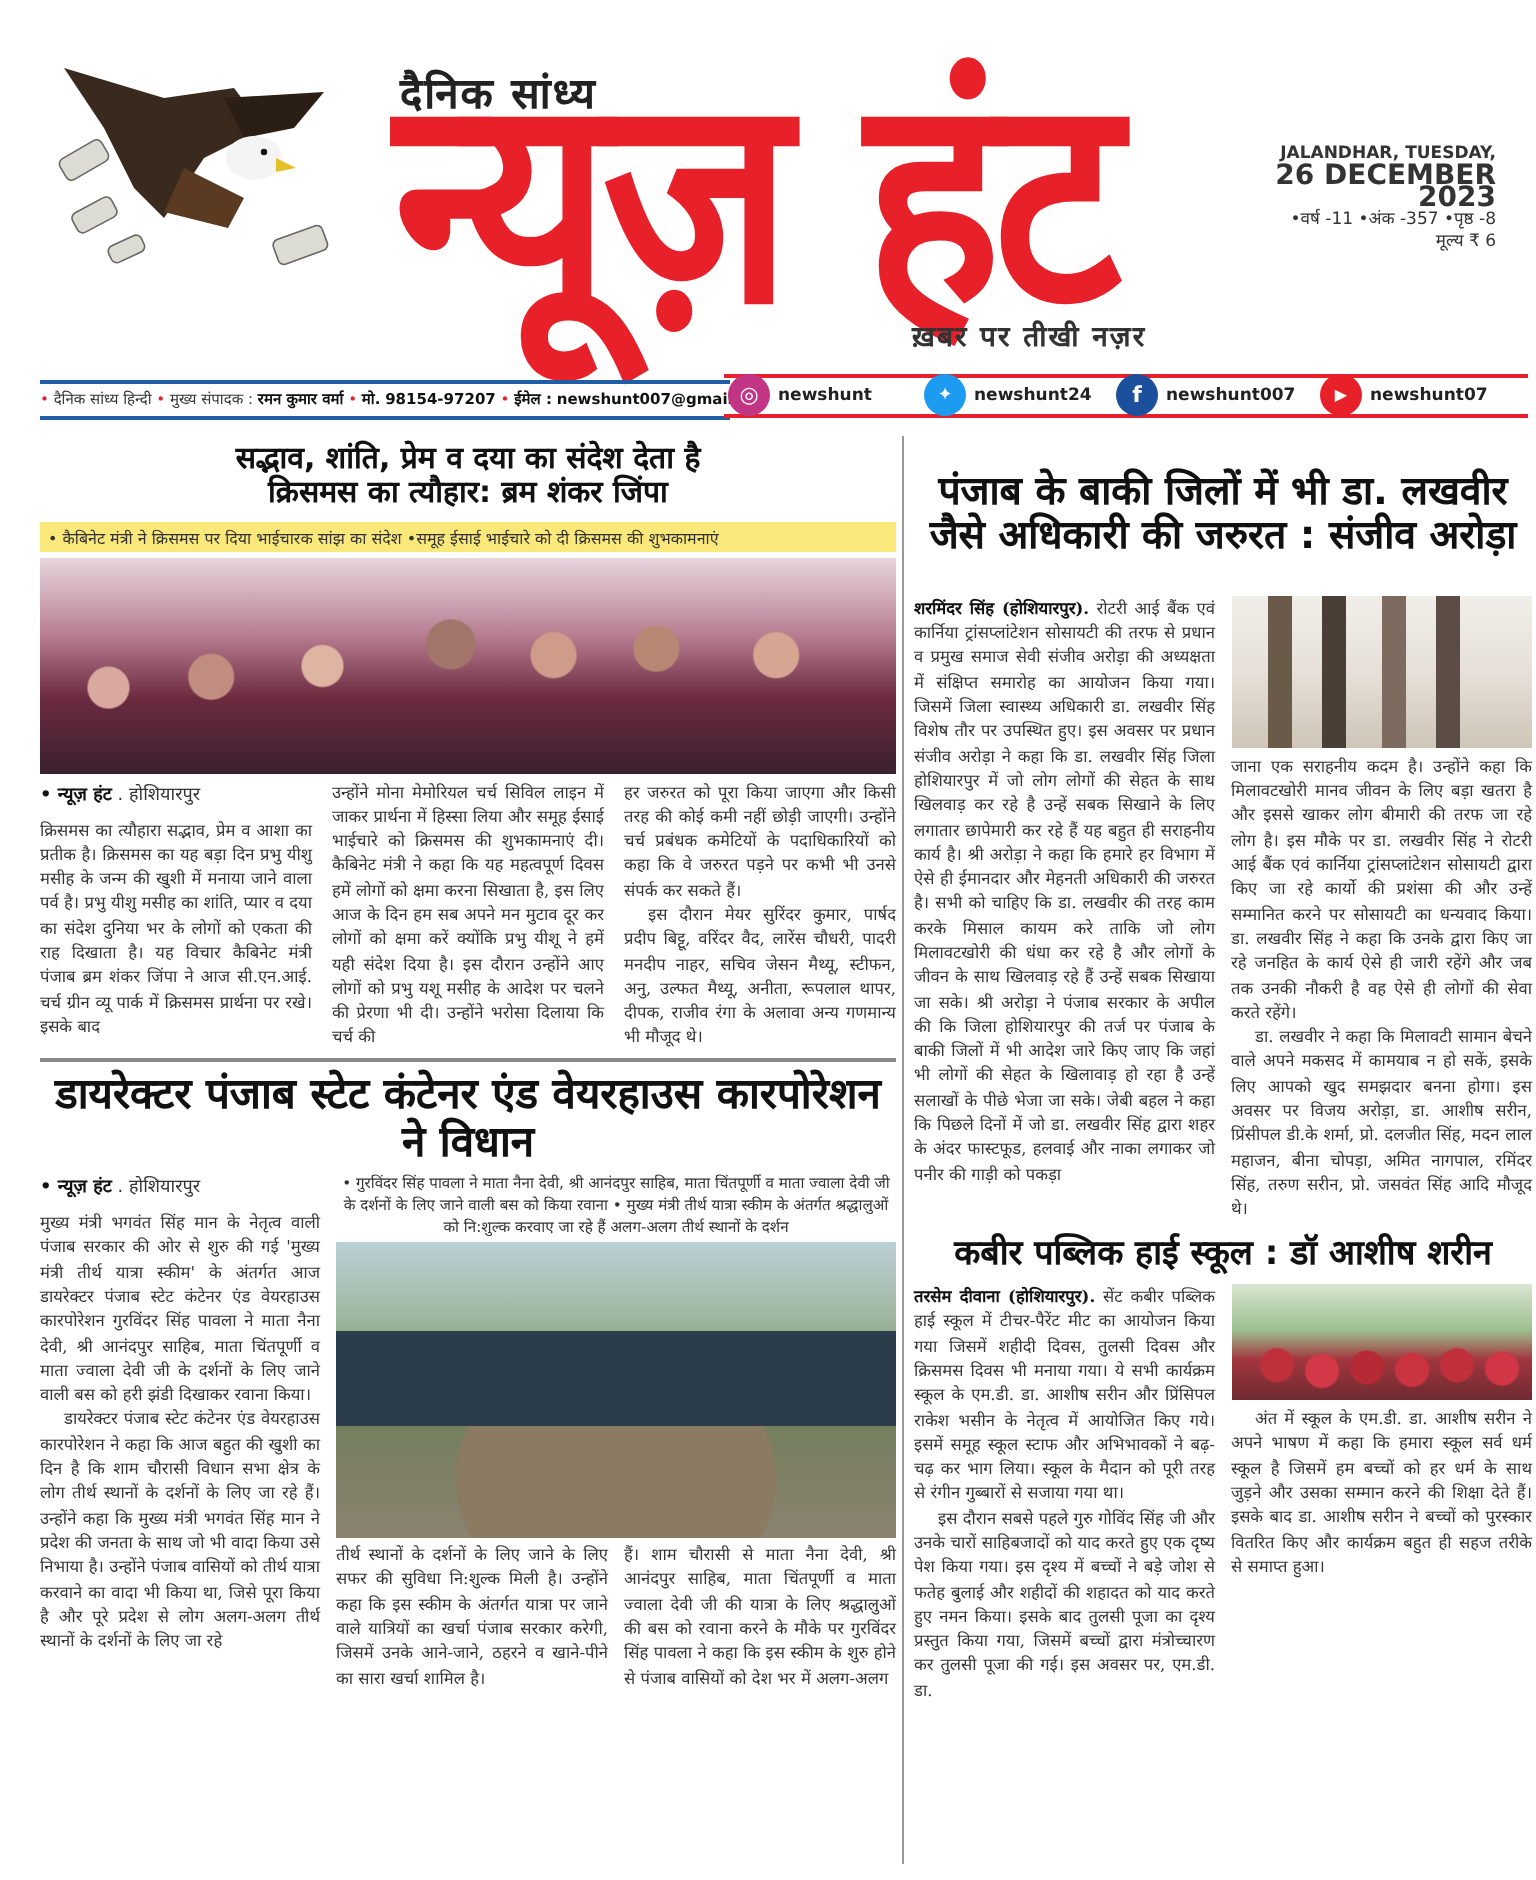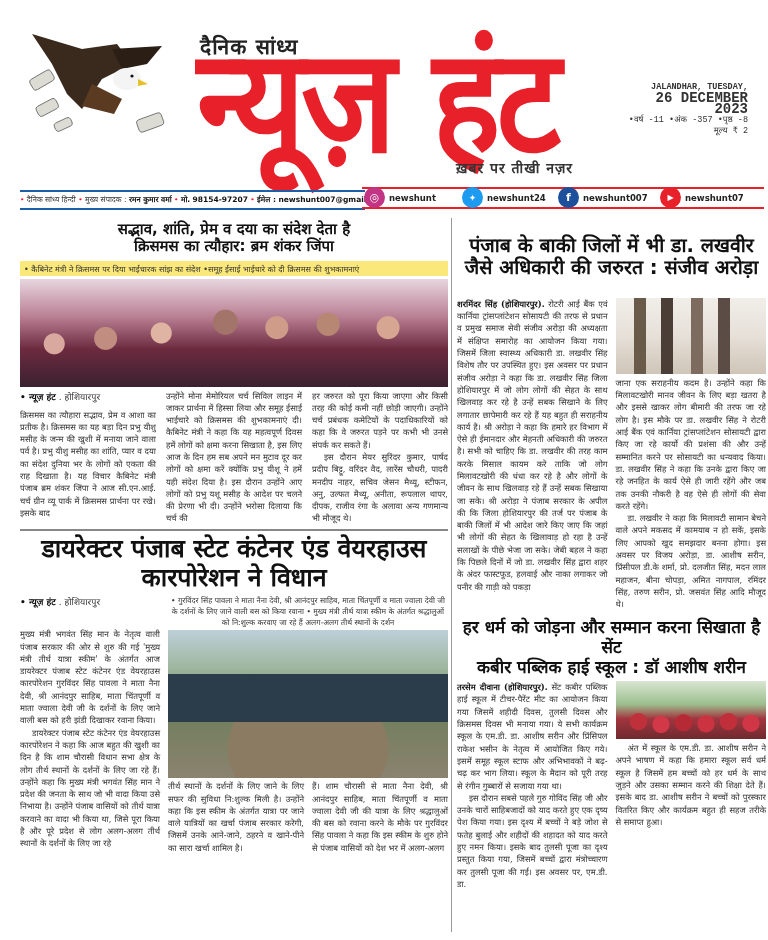--- a/index.html
+++ b/index.html
@@ -5,41 +5,41 @@
   * { box-sizing: border-box; margin: 0; padding: 0; }
   html, body { width: 768px; height: 940px; background: #ffffff; overflow: hidden; }
   body { font-family: "DejaVu Sans", sans-serif; color: #222; position: relative; }
 
   
   .masthead { position: absolute; left: 0; top: 0; width: 768px; height: 190px; }
   .eagle { position: absolute; left: 22px; top: 24px; width: 145px; height: 115px; }
   .tagline-top { position: absolute; left: 200px; top: 32px; font-size: 21px; font-weight: bold; color: #222; letter-spacing: 1px; }
   .logo { position: absolute; left: 197px; top: 22px; font-family: "DejaVu Sans", sans-serif; font-weight: bold; color: #e8202a; font-size: 128px; line-height: 1; letter-spacing: -4px; transform: scaleY(1.12); transform-origin: top left; top: 30px; }
   .logo-sub { position: absolute; left: 456px; top: 158px; font-size: 14px; font-weight: bold; color: #333; letter-spacing: 1px; }
-  .edition { position: absolute; left: 620px; top: 82px; width: 128px; text-align: right; font-size: 8.5px; color: #333; line-height: 11px; font-family: Liberation Mono, monospace; }
+  .edition { position: absolute; left: 620px; top: 72px; width: 128px; text-align: right; font-size: 8.5px; color: #333; line-height: 11px; }
   .edition .city { font-weight: bold; }
   .edition .date { font-weight: bold; font-size: 14px; }
 
   
   .strip { position: absolute; left: 20px; top: 190px; width: 345px; height: 20px; border-top: 2px solid #1f5fa8; border-bottom: 2px solid #1f5fa8; font-size: 7.5px; line-height: 16px; color: #333; white-space: nowrap; overflow: hidden; }
   .strip b { color: #111; }
   .strip .dot { color: #e8202a; }
   .social { position: absolute; left: 362px; top: 187px; width: 402px; height: 22px; border-top: 2px solid #e8202a; border-bottom: 2px solid #e8202a; }
   .social-item { position: absolute; top: -2px; display: flex; align-items: center; gap: 4px; font-size: 8.5px; font-weight: bold; color: #222; }
   .social-icon { width: 21px; height: 21px; border-radius: 50%; display: flex; align-items: center; justify-content: center; color: #fff; font-size: 11px; font-weight: bold; }
 
   
   .col-left { position: absolute; left: 20px; top: 215px; width: 428px; }
   .col-right { position: absolute; left: 457px; top: 215px; width: 309px; }
   .vrule { position: absolute; left: 451px; top: 218px; width: 1px; height: 714px; background: #999; }
 
   .headline { font-weight: bold; color: #111; text-align: center; line-height: 1.15; }
   .hl-1 { font-size: 15px; margin-top: 6px; }
   .hl-r1 { font-size: 19.5px; margin-top: 20px; }
-  .hl-2 { font-size: 25px; }
+  .hl-2 { font-size: 21px; }
   .hl-r2 { font-size: 17px; }
 
   .bullets { background: #fbe87b; font-size: 8px; padding: 2px 4px; margin-top: 5px; white-space: nowrap; overflow: hidden; color: #333; }
 
   .photo { position: relative; overflow: hidden; }
   .photo-crowd { background:
       radial-gradient(circle at 8% 60%, #d9a9a0 0 10px, transparent 11px),
       radial-gradient(circle at 20% 55%, #c08d80 0 11px, transparent 12px),
       radial-gradient(circle at 33% 50%, #e0b4a2 0 10px, transparent 11px),
       radial-gradient(circle at 48% 40%, #a3756a 0 12px, transparent 13px),
@@ -90,21 +90,21 @@
       <rect x="115" y="92" width="26" height="13" rx="3" transform="rotate(-20 128 98)"></rect>
     </g>
   </svg>
   <div class="tagline-top">दैनिक सांध्य</div>
   <div class="logo">न्यूज़ हंट</div>
   <div class="logo-sub">ख़बर पर तीखी नज़र</div>
   <div class="edition">
     <div class="city">JALANDHAR, TUESDAY,</div>
     <div class="date">26 DECEMBER 2023</div>
     <div>•वर्ष -11  •अंक -357  •पृष्ठ -8</div>
-    <div>मूल्य ₹ 2</div>
+    <div>मूल्य ₹ 6</div>
   </div>
 </div>
 
 <div class="strip">
   <span class="dot">• </span><span>दैनिक सांध्य हिन्दी</span>
   <span class="dot"> • </span><span>मुख्य संपादक :</span>
   <b>रमन कुमार वर्मा</b>
   <span class="dot"> • </span><b>मो.</b>
   <b>98154-97207</b>
   <span class="dot"> • </span><b>ईमेल :</b>
@@ -155,21 +155,21 @@
   </div>
   <div class="rule"></div>
 
   <div>
     <div class="headline hl-2">
       <div>डायरेक्टर पंजाब स्टेट कंटेनर एंड वेयरहाउस कारपोरेशन ने विधान</div>
     </div>
     <div style="display:grid;grid-template-columns:140px 1fr;column-gap:8px;margin-top:3px">
       <div>
         <div class="byline"><b>• न्यूज़ हंट</b> <span>. होशियारपुर</span></div>
-        <div class="body-text" style="margin-top:20px">
+        <div class="body-text" style="margin-top:6px">
           <span>मुख्य मंत्री भगवंत सिंह मान के नेतृत्व वाली पंजाब सरकार की ओर से शुरु की गई 'मुख्य मंत्री तीर्थ यात्रा स्कीम' के अंतर्गत आज डायरेक्टर पंजाब स्टेट कंटेनर एंड वेयरहाउस कारपोरेशन गुरविंदर सिंह पावला ने माता नैना देवी, श्री आनंदपुर साहिब, माता चिंतपूर्णी व माता ज्वाला देवी जी के दर्शनों के लिए जाने वाली बस को हरी झंडी दिखाकर रवाना किया।</span>
           <span class="indent">डायरेक्टर पंजाब स्टेट कंटेनर एंड वेयरहाउस कारपोरेशन ने कहा कि आज बहुत की खुशी का दिन है कि शाम चौरासी विधान सभा क्षेत्र के लोग तीर्थ स्थानों के दर्शनों के लिए जा रहे हैं। उन्होंने कहा कि मुख्य मंत्री भगवंत सिंह मान ने प्रदेश की जनता के साथ जो भी वादा किया उसे निभाया है। उन्होंने पंजाब वासियों को तीर्थ यात्रा करवाने का वादा भी किया था, जिसे पूरा किया है और पूरे प्रदेश से लोग अलग-अलग तीर्थ स्थानों के दर्शनों के लिए जा रहे</span>
         </div>
       </div>
       <div>
         <div class="caption">• गुरविंदर सिंह पावला ने माता नैना देवी, श्री आनंदपुर साहिब, माता चिंतपूर्णी व माता ज्वाला देवी जी के दर्शनों के लिए जाने वाली बस को किया रवाना •  मुख्य मंत्री तीर्थ यात्रा स्कीम के अंतर्गत श्रद्धालुओं को नि:शुल्क करवाए जा रहे हैं अलग-अलग तीर्थ स्थानों के दर्शन</div>
         <div class="photo photo-bus" style="height:148px;margin-top:2px"></div>
         <div class="cols2" style="margin-top:2px">
           <div class="body-text">तीर्थ स्थानों के दर्शनों के लिए जाने के लिए सफर की सुविधा नि:शुल्क मिली है। उन्होंने कहा कि इस स्कीम के अंतर्गत यात्रा पर जाने वाले यात्रियों का खर्चा पंजाब सरकार करेगी, जिसमें उनके आने-जाने, ठहरने व खाने-पीने का सारा खर्चा शामिल है।</div>
           <div class="body-text">हैं। शाम चौरासी से माता नैना देवी, श्री आनंदपुर साहिब, माता चिंतपूर्णी व माता ज्वाला देवी जी की यात्रा के लिए श्रद्धालुओं की बस को रवाना करने के मौके पर गुरविंदर सिंह पावला ने कहा कि इस स्कीम के शुरु होने से पंजाब वासियों को देश भर में अलग-अलग</div>
@@ -196,21 +196,20 @@
         <div class="body-text" style="margin-top:3px">
           <span>जाना एक सराहनीय कदम है। उन्होंने कहा कि मिलावटखोरी मानव जीवन के लिए बड़ा खतरा है और इससे खाकर लोग बीमारी की तरफ जा रहे लोग है। इस मौके पर डा. लखवीर सिंह ने रोटरी आई बैंक एवं कार्निया ट्रांसप्लांटेशन सोसायटी द्वारा किए जा रहे कार्यो की प्रशंसा की और उन्हें सम्मानित करने पर सोसायटी का धन्यवाद किया। डा. लखवीर सिंह ने कहा कि उनके द्वारा किए जा रहे जनहित के कार्य ऐसे ही जारी रहेंगे और जब तक उनकी नौकरी है वह ऐसे ही लोगों की सेवा करते रहेंगे।</span>
           <span class="indent">डा. लखवीर ने कहा कि मिलावटी सामान बेचने वाले अपने मकसद में कामयाब न हो सकें, इसके लिए आपको खुद समझदार बनना होगा। इस अवसर पर विजय अरोड़ा, डा. आशीष सरीन, प्रिंसीपल डी.के शर्मा, प्रो. दलजीत सिंह, मदन लाल महाजन, बीना चोपड़ा, अमित नागपाल, रमिंदर सिंह, तरुण सरीन, प्रो. जसवंत सिंह आदि मौजूद थे।</span>
         </div>
       </div>
     </div>
   </div>
 
   <div style="margin-top:8px">
     <div class="headline hl-r2">
-      <div>हर धर्म को जोड़ना और सम्मान करना सिखाता है सेंट</div>
       <div>कबीर पब्लिक हाई स्कूल : डॉ आशीष शरीन</div>
     </div>
     <div class="cols2" style="margin-top:4px">
       <div class="body-text">
         <b style="color:#111">तरसेम दीवाना (होशियारपुर).</b>
         <span>सेंट कबीर पब्लिक हाई स्कूल में टीचर-पैरेंट मीट का आयोजन किया गया जिसमें शहीदी दिवस, तुलसी दिवस और क्रिसमस दिवस भी मनाया गया। ये सभी कार्यक्रम स्कूल के एम.डी. डा. आशीष सरीन और प्रिंसिपल राकेश भसीन के नेतृत्व में आयोजित किए गये। इसमें समूह स्कूल स्टाफ और अभिभावकों ने बढ़-चढ़ कर भाग लिया। स्कूल के मैदान को पूरी तरह से रंगीन गुब्बारों से सजाया गया था।</span>
         <span class="indent">इस दौरान सबसे पहले गुरु गोविंद सिंह जी और उनके चारों साहिबजादों को याद करते हुए एक दृष्य पेश किया गया। इस दृश्य में बच्चों ने बड़े जोश से  फतेह बुलाई और शहीदों की शहादत को याद करते हुए नमन किया। इसके बाद तुलसी पूजा का दृश्य प्रस्तुत किया गया, जिसमें बच्चों द्वारा मंत्रोच्चारण कर तुलसी पूजा की गई। इस अवसर पर, एम.डी. डा.</span>
       </div>
       <div>
         <div class="photo photo-school" style="height:58px"></div>

